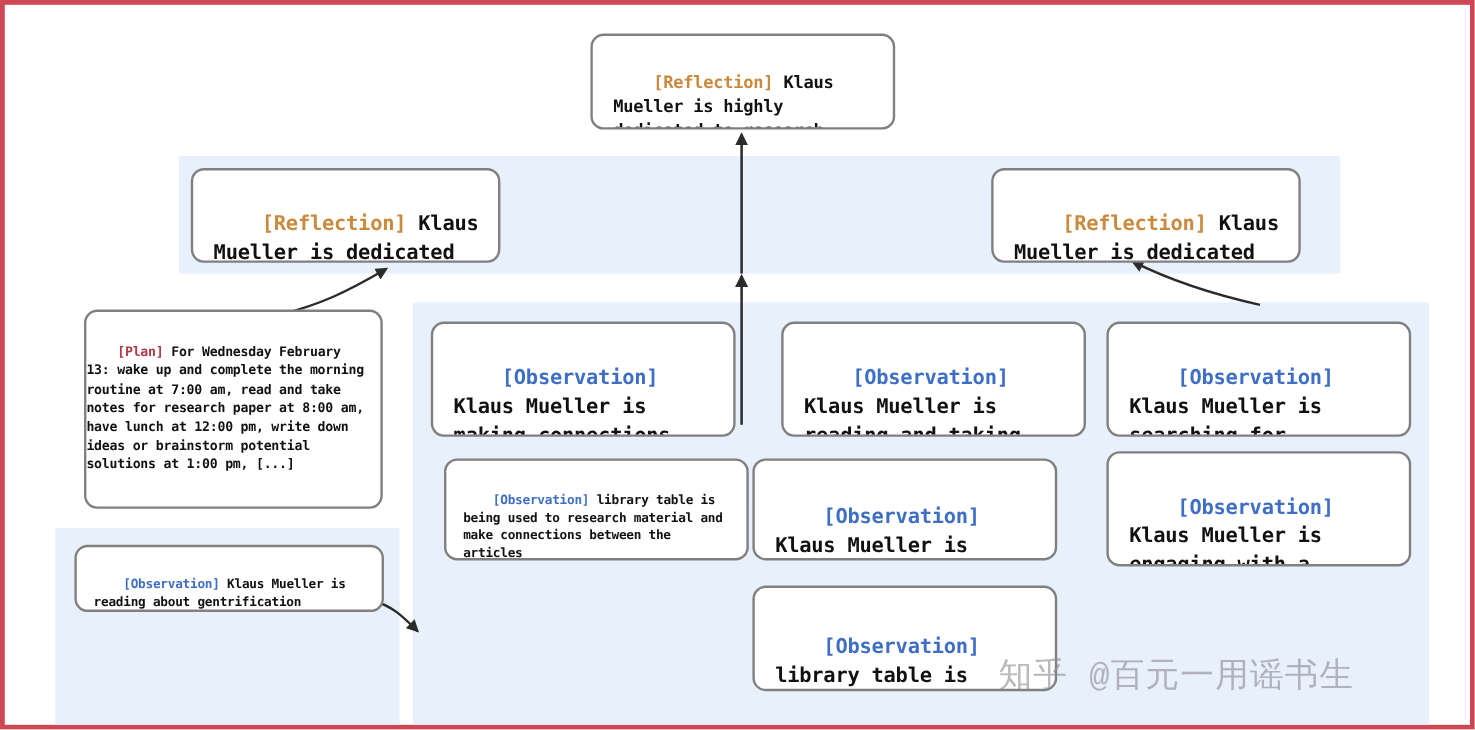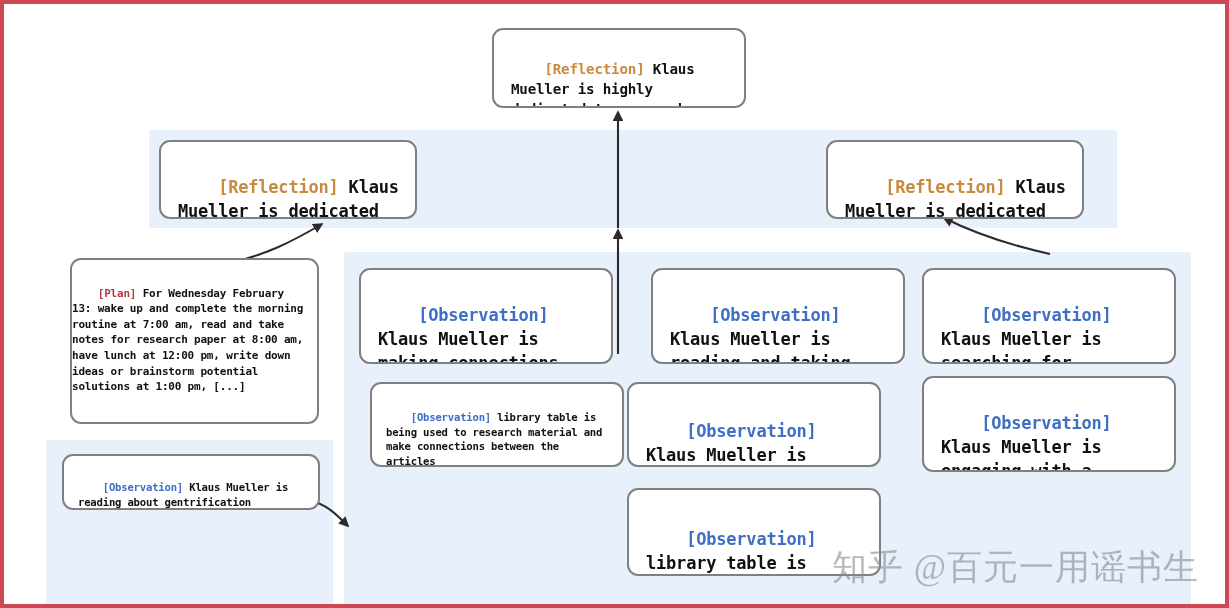--- a/index.html
+++ b/index.html
@@ -56,22 +56,22 @@
     left: 0; top: 0;
     width: 1229px;
     height: 608px;
     pointer-events: none;
   }
   
   #watermark {
     position: absolute;
     left: 828px;
     top: 540px;
-    font-family: Liberation Serif, serif;
-    font-size: 35px;
+    font-family: Liberation Mono, monospace;
+    font-size: 28px;
     color: rgba(140,140,148,0.62);
     letter-spacing: 1px;
     white-space: nowrap;
     pointer-events: none;
     user-select: none;
   }
 </style>
 </head>
 <body>
 

